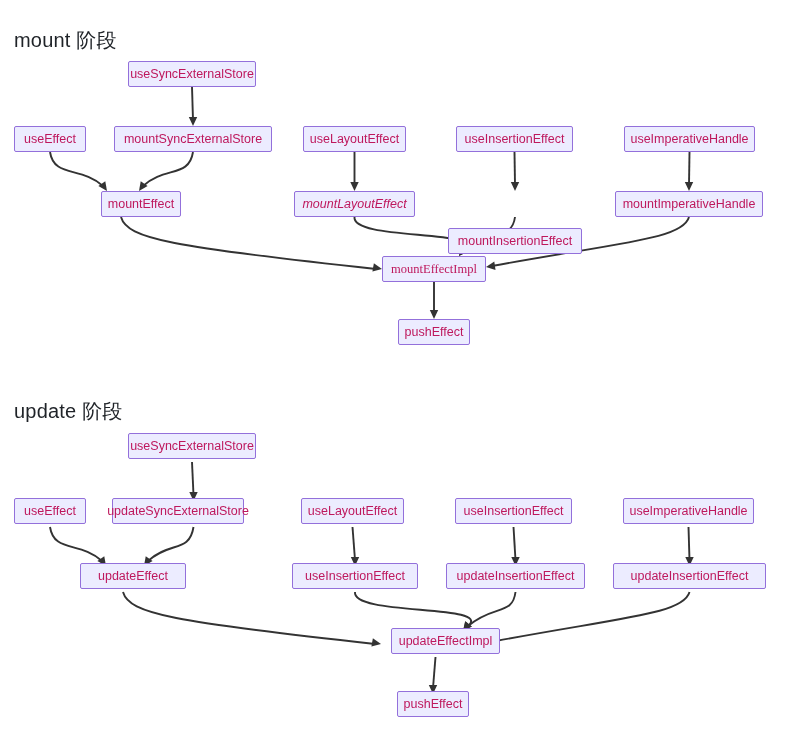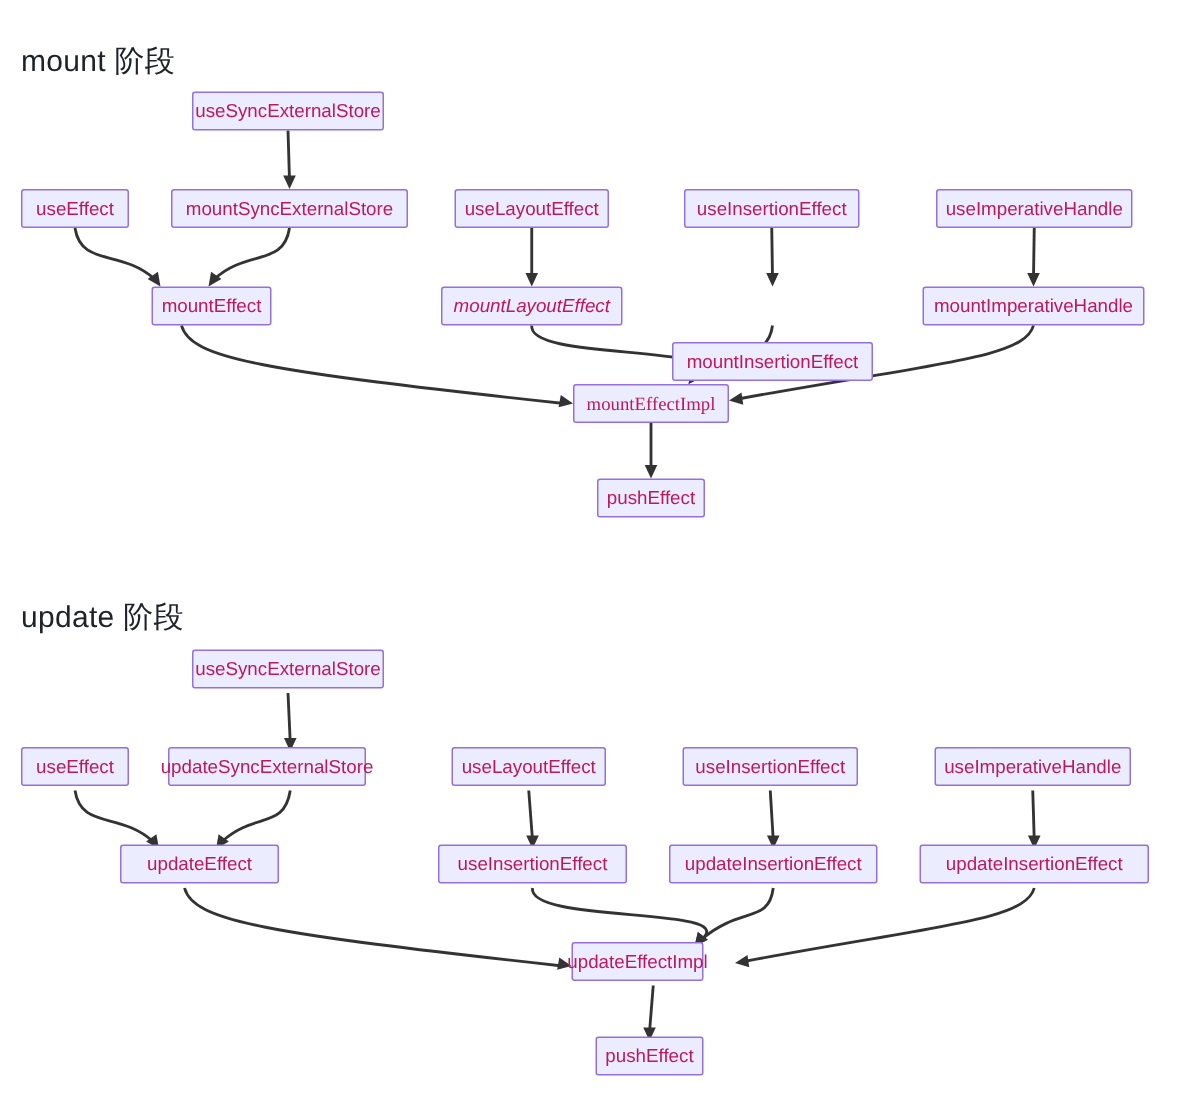--- a/index.html
+++ b/index.html
@@ -190,20 +190,20 @@
       </div>
       <div class="node" style="left: 292px; top: 146px; width: 126px;">
         <span>useInsertionEffect</span>
       </div>
       <div class="node" style="left: 446px; top: 146px; width: 139px;">
         <span>updateInsertionEffect</span>
       </div>
       <div class="node" style="left: 613px; top: 146px; width: 153px;">
         <span>updateInsertionEffect</span>
       </div>
-      <div class="node" style="left: 381px; top: 211px; width: 88px;">
+      <div class="node" style="left: 391px; top: 211px; width: 109px;">
         <span>updateEffectImpl</span>
       </div>
       <div class="node" style="left: 397px; top: 274px; width: 72px;">
         <span>pushEffect</span>
       </div>
     </div>
 </div>
 
 </body></html>

